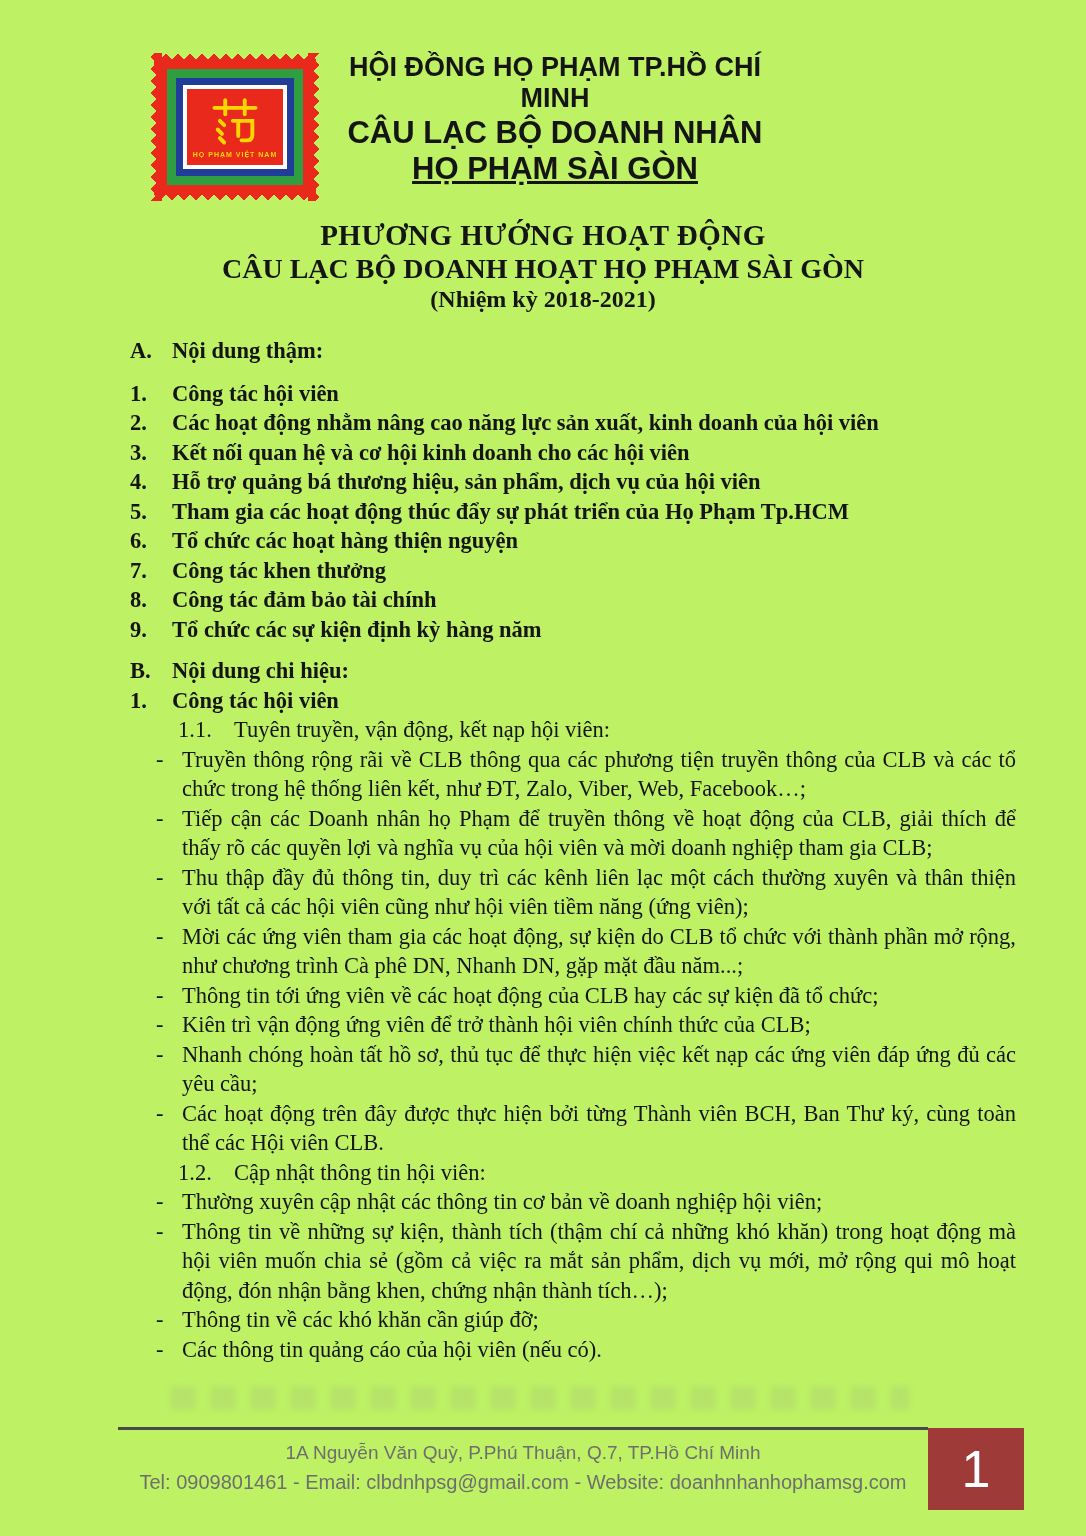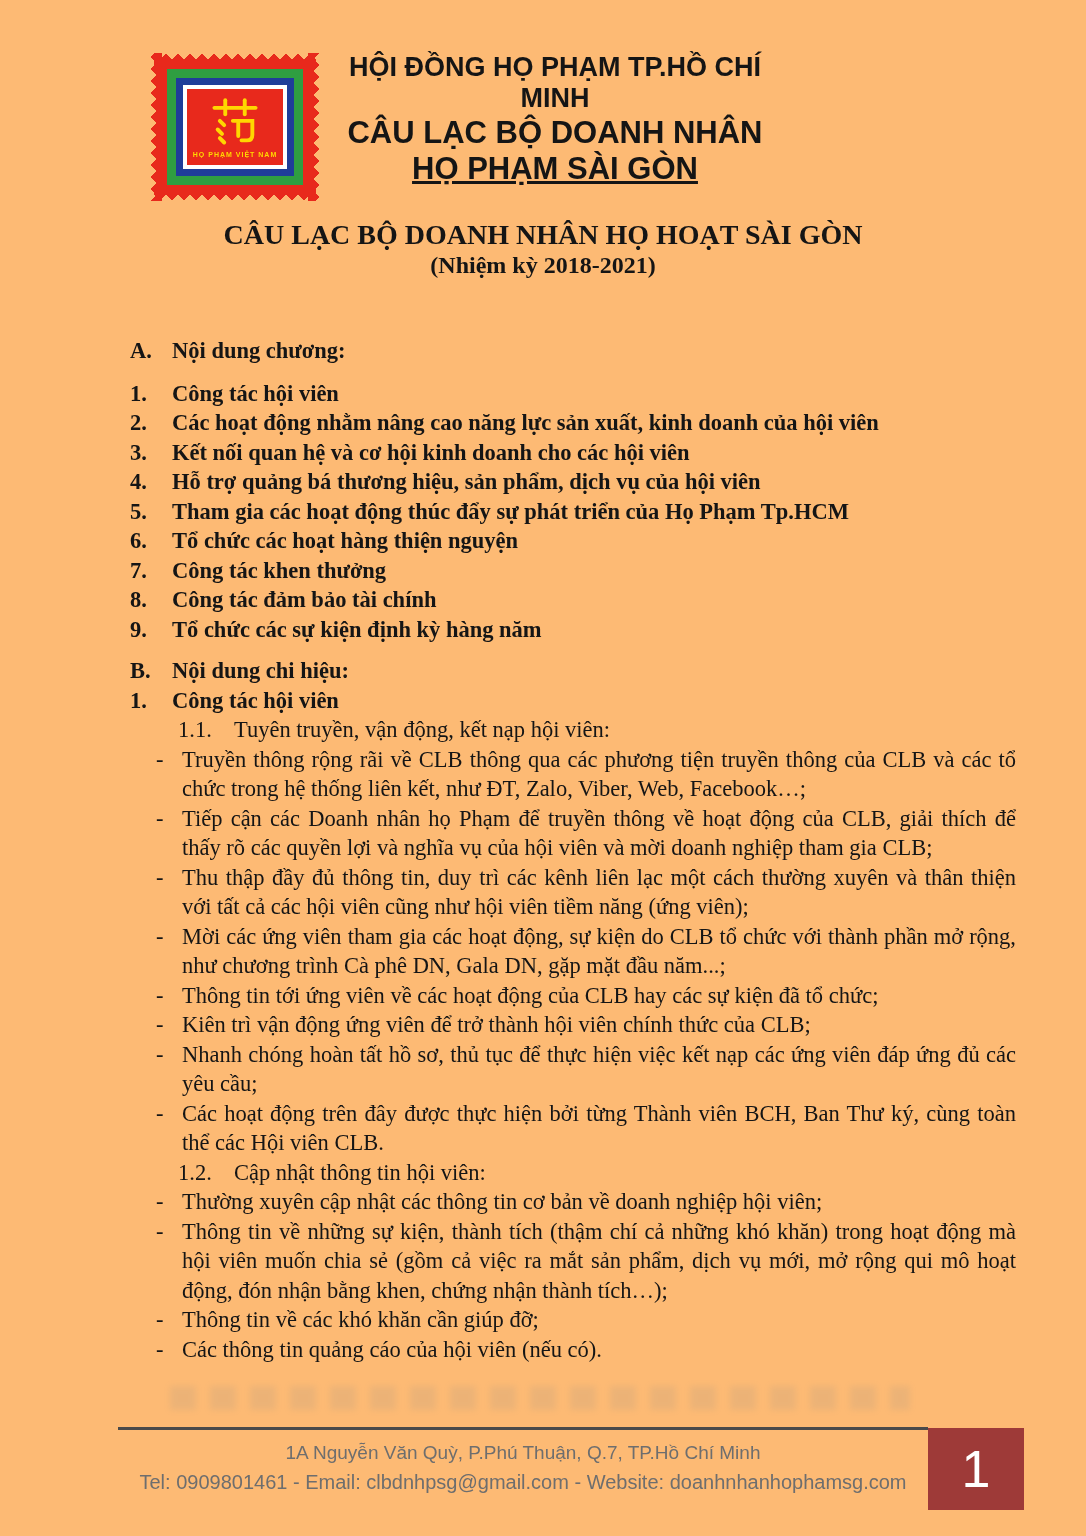--- a/index.html
+++ b/index.html
@@ -1,20 +1,20 @@
 <!DOCTYPE html>
 <html><head>
 <meta charset="utf-8">
 <style>
   html,body{margin:0;padding:0;background:#d9d9d9;}
   .page{
     position:relative;
     width:1086px;height:1536px;
     margin:0 auto;
-    background:#fdba74;
+    background:#bef264;
     overflow:hidden;
     font-family:"Liberation Serif", serif;
     color:#151515;
   }
 
   
   .logo{position:absolute;left:150px;top:53px;width:170px;height:148px;}
   .zz{position:absolute;background-image:
       linear-gradient(45deg,  #e8291c 50%, transparent 50%),
       linear-gradient(-45deg, #e8291c 50%, transparent 50%);
@@ -112,29 +112,30 @@
     </div>
   </div>
 
   <div class="header-text">
     <div class="header-l1">HỘI ĐỒNG HỌ PHẠM TP.HỒ CHÍ MINH</div>
     <div class="header-l2">CÂU LẠC BỘ DOANH NHÂN</div>
     <div class="header-l3">HỌ PHẠM SÀI GÒN</div>
   </div>
 
   <div class="title-block">
-    <div class="title-l2">CÂU LẠC BỘ DOANH NHÂN HỌ HOẠT SÀI GÒN</div>
+    <div class="title-l1">PHƯƠNG HƯỚNG HOẠT ĐỘNG</div>
+    <div class="title-l2">CÂU LẠC BỘ DOANH HOẠT HỌ PHẠM SÀI GÒN</div>
     <div class="title-l3">(Nhiệm kỳ 2018-2021)</div>
   </div>
 
   <div class="content">
 
     <div class="sec-head">
       <span class="num">A.</span>
-      <span>Nội dung chương:</span>
+      <span>Nội dung thậm:</span>
     </div>
 
     <div class="a-item">
       <span class="num">1.</span>
       <span>Công tác hội viên</span>
     </div>
     <div class="a-item">
       <span class="num">2.</span>
       <span>Các hoạt động nhằm nâng cao năng lực sản xuất, kinh doanh của hội viên</span>
     </div>
@@ -189,21 +190,21 @@
     <div class="bullet">
       <span class="dash">-</span>
       <span class="btxt">Tiếp cận các Doanh nhân họ Phạm để truyền thông về hoạt động của CLB, giải thích để thấy rõ các quyền lợi và nghĩa vụ của hội viên và mời doanh nghiệp tham gia CLB;</span>
     </div>
     <div class="bullet">
       <span class="dash">-</span>
       <span class="btxt">Thu thập đầy đủ thông tin, duy trì các kênh liên lạc một cách thường xuyên và thân thiện với tất cả các hội viên cũng như hội viên tiềm năng (ứng viên);</span>
     </div>
     <div class="bullet">
       <span class="dash">-</span>
-      <span class="btxt">Mời các ứng viên tham gia các hoạt động, sự kiện do CLB tổ chức với thành phần mở rộng, như chương trình Cà phê DN, Gala DN, gặp mặt đầu năm...;</span>
+      <span class="btxt">Mời các ứng viên tham gia các hoạt động, sự kiện do CLB tổ chức với thành phần mở rộng, như chương trình Cà phê DN, Nhanh DN, gặp mặt đầu năm...;</span>
     </div>
     <div class="bullet">
       <span class="dash">-</span>
       <span class="btxt">Thông tin tới ứng viên về các hoạt động của CLB hay các sự kiện đã tổ chức;</span>
     </div>
     <div class="bullet">
       <span class="dash">-</span>
       <span class="btxt">Kiên trì vận động ứng viên để trở thành hội viên chính thức của CLB;</span>
     </div>
     <div class="bullet">

